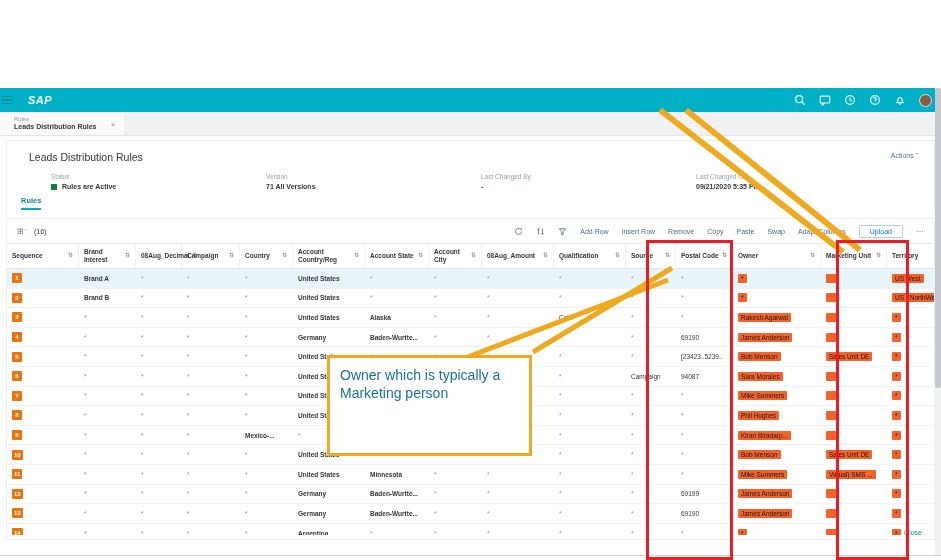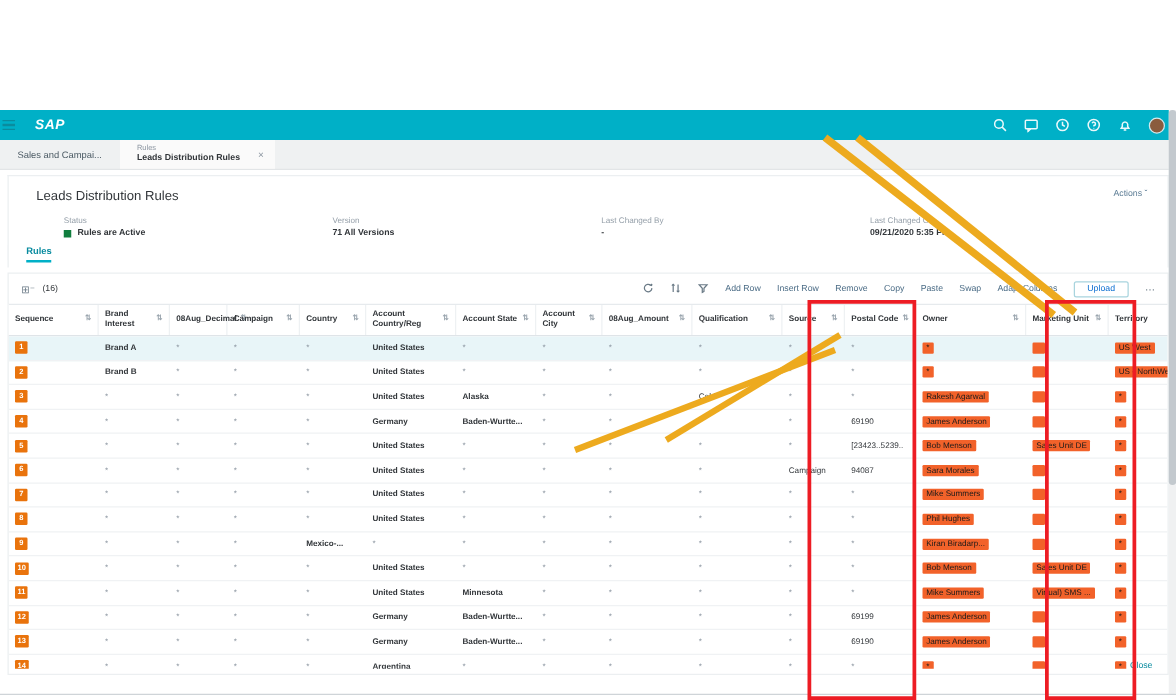--- a/index.html
+++ b/index.html
@@ -197,23 +197,20 @@
         <svg viewBox="0 0 14 14">
             <path d="M3.5 10 h7 l-1-1.6 V6.2 a2.6 2.6 0 0 0 -5 0 v2.2 z"></path>
             <path d="M6 11.2 a1.2 1.2 0 0 0 2 0"></path>
           </svg>
       </span>
       <span class="avatar"></span>
     </div>
   </div>
 
   <div class="tabstrip">
-    <div class="tab">
-      <span>Sales and Campai...</span>
-    </div>
     <div class="tab active">
       <span class="sub">Rules</span>
       <span class="main">Leads Distribution Rules</span>
       <span class="closex">×</span>
     </div>
   </div>
 
   <div class="obj-header">
     <div class="obj-title">Leads Distribution Rules</div>
     <div class="actions-btn">
@@ -1021,14 +1018,15 @@
     <path d="M686 110 L860 250" stroke="#edaa1e" stroke-width="6" fill="none"></path>
     <path d="M660 110 L843 252" stroke="#edaa1e" stroke-width="6" fill="none"></path>
 
     <path d="M533 352 L672 268" stroke="#edaa1e" stroke-width="5" fill="none"></path>
     <path d="M460 360 L668 280" stroke="#edaa1e" stroke-width="5" fill="none"></path>
   </svg>
 
   <div class="redbox" id="redbox-owner"></div>
   <div class="redbox" id="redbox-owner-sales"></div>
 
+  <div class="callout" id="callout-owner-mkt">Owner which is typically a Marketing person</div>
 
 </div>
 
 </body></html>

